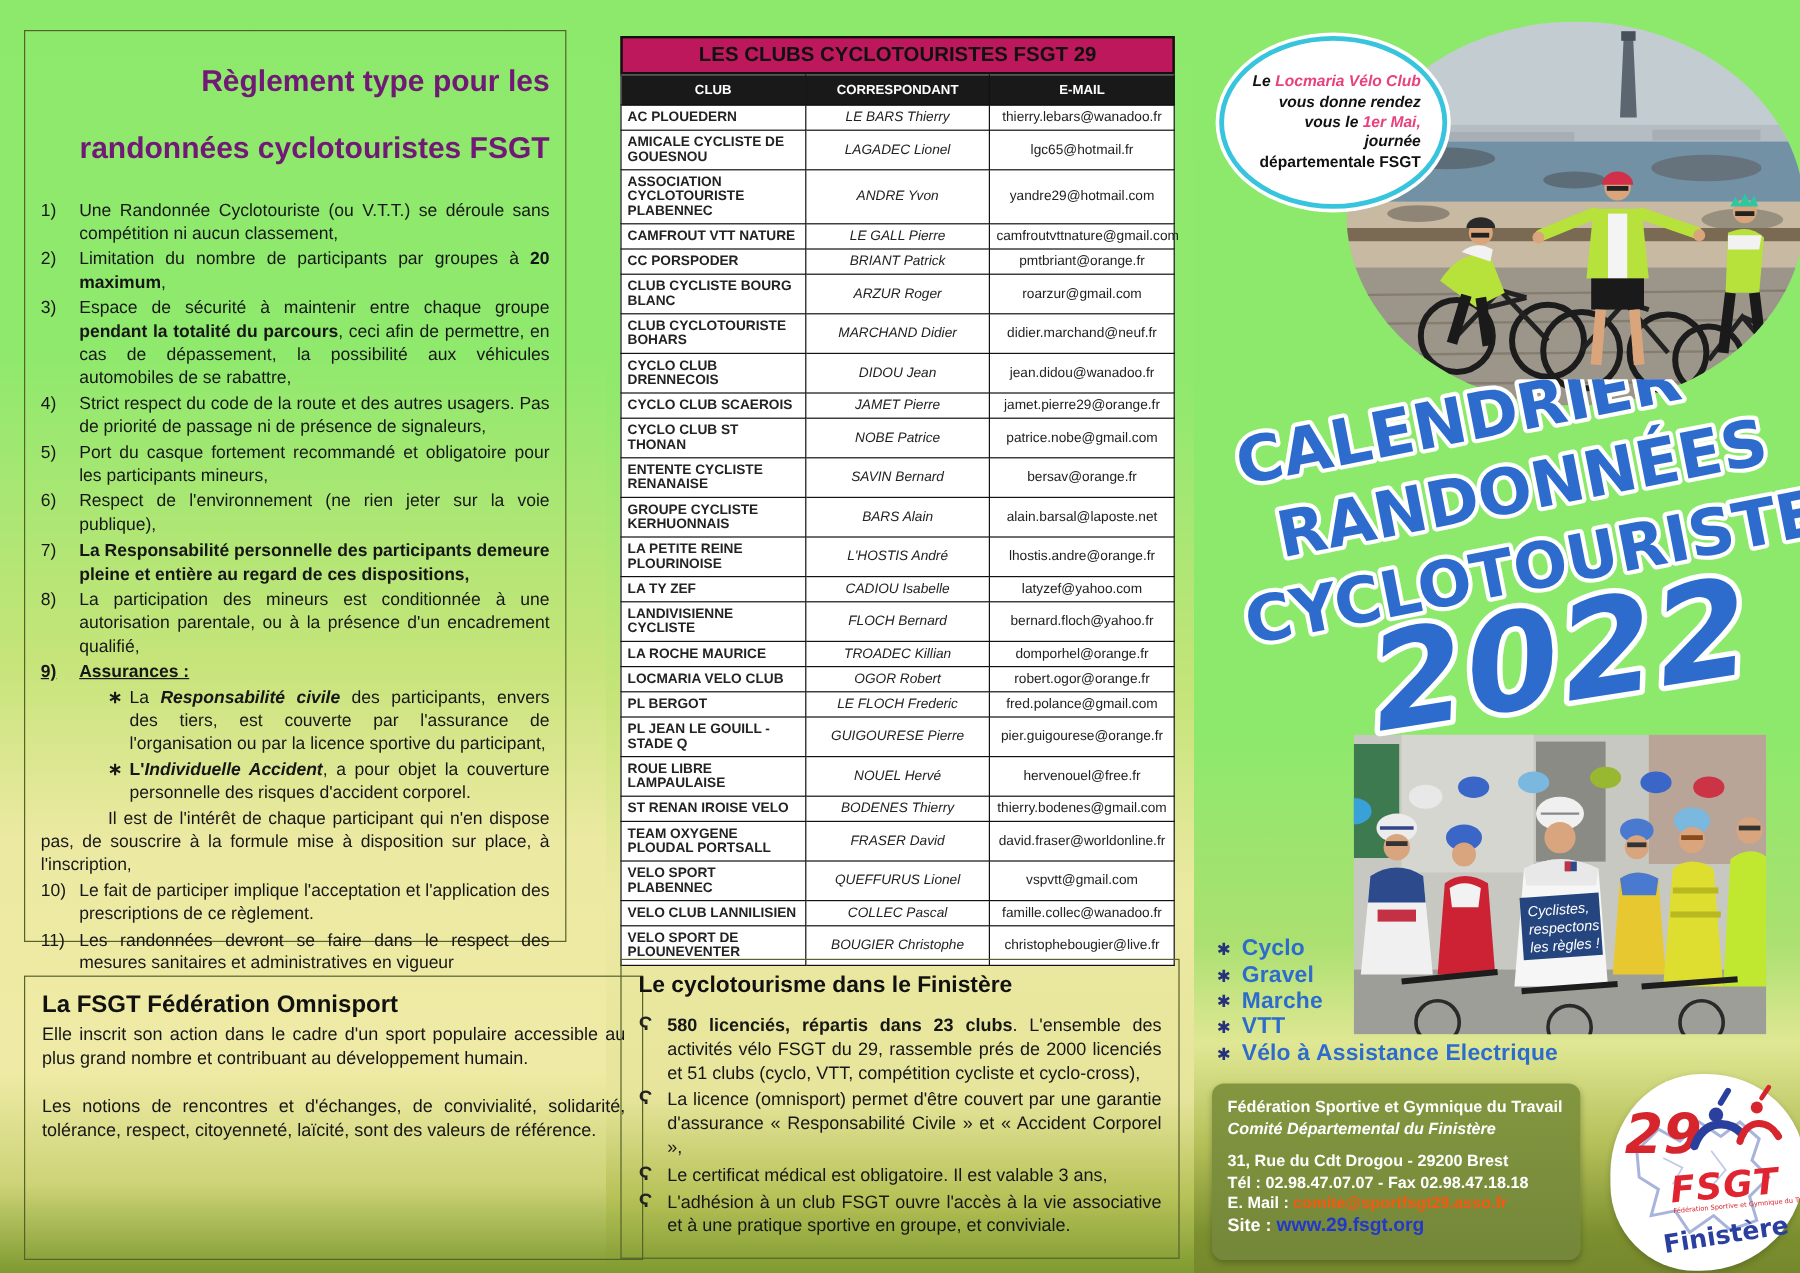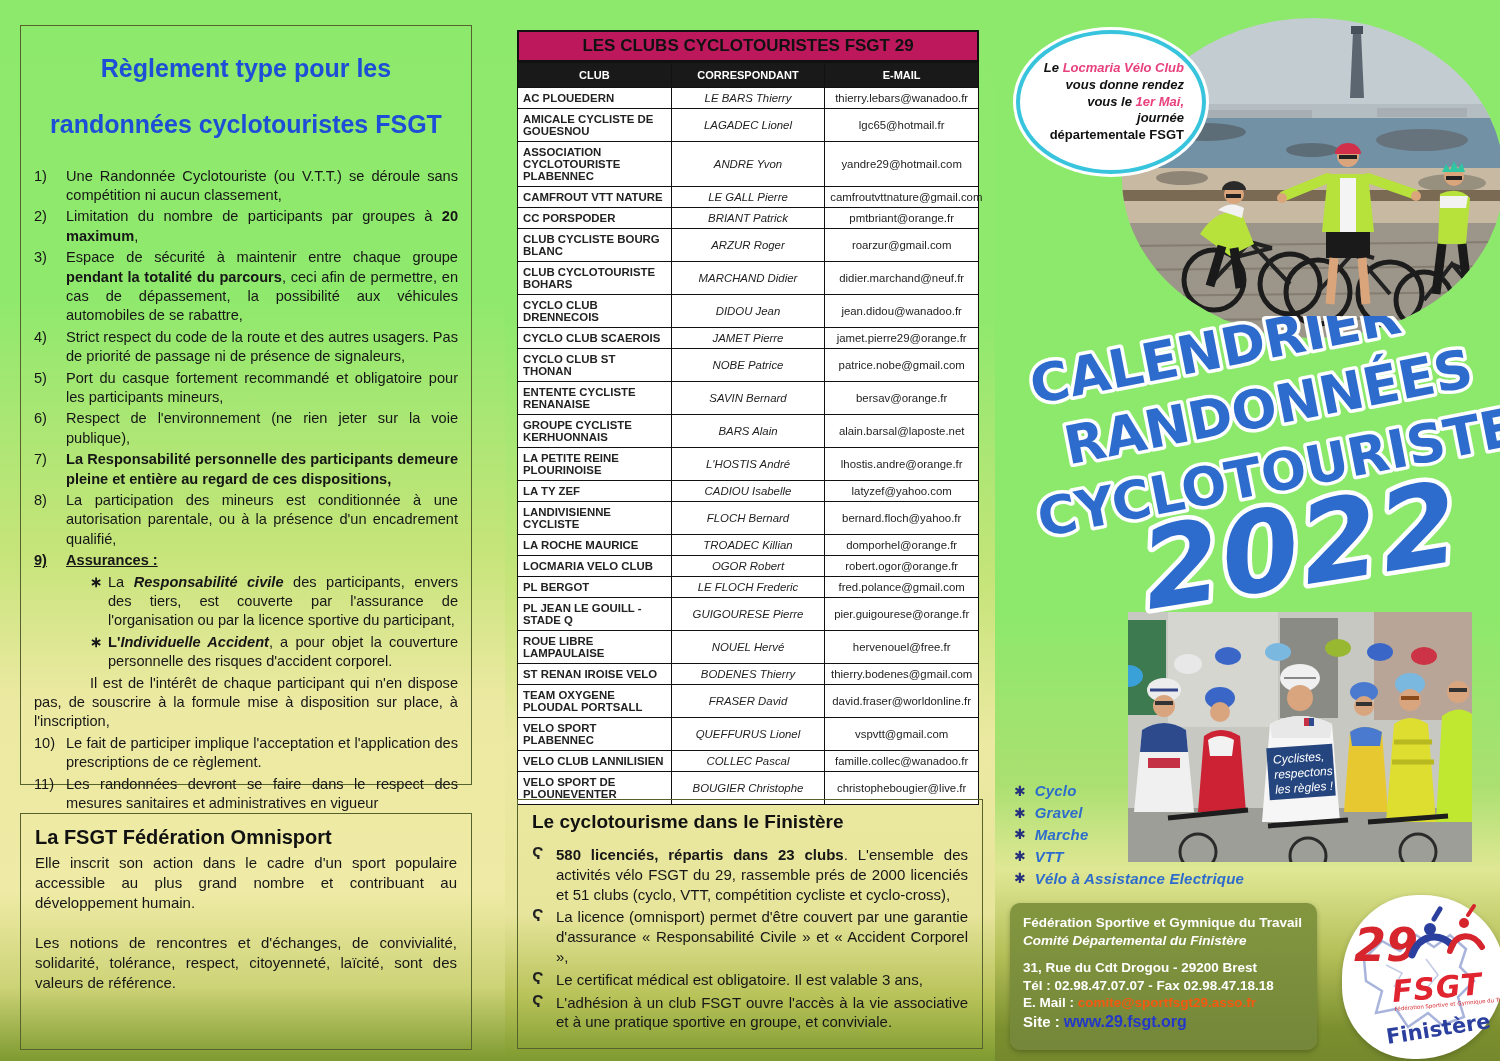--- a/index.html
+++ b/index.html
@@ -9,33 +9,33 @@
   .bg-left{left:0;width:505px;background:linear-gradient(180deg,#8de96b 0%,#8fe96d 28%,#c6e47a 52%,#ece9a2 66%,#efeba6 84%,#cdd377 93%,#7e9a30 100%);}
   .bg-mid{left:505px;width:490px;background:linear-gradient(180deg,#8de96b 0%,#8fe96d 30%,#c6e47a 55%,#ece9a2 70%,#e7e59c 86%,#b7c258 94%,#7e9a30 100%);}
   .bg-right{left:995px;width:505px;background:linear-gradient(180deg,#8de96b 0%,#8de96b 58%,#abe071 74%,#e0e794 82%,#b4bf58 90%,#7b8f2f 97%,#75882c 100%);}
 
   .b{font-weight:bold;} .bi{font-weight:bold;font-style:italic;} .u{text-decoration:underline;}
   .pink{color:#e8417d;font-weight:bold;font-style:italic;}
   .noit{font-style:normal;font-weight:bold;}
 
   
   .rules-panel{position:absolute;left:20px;top:25px;width:452px;height:760px;border:1px solid #55622b;box-sizing:border-box;padding:10px 13px 6px 13px;color:#161616;}
-  .rules-title{margin:4px 0 14px 0;text-align:center;font-size:25px;line-height:2.25;font-weight:bold;color:#1d4ed8;}
+  .rules-title{margin:4px 0 14px 0;text-align:right;font-size:25px;line-height:2.25;font-weight:bold;color:#701a75;}
   .rules-title span{display:block;}
   .rules{font-size:14.6px;line-height:1.33;}
   .rule{display:flex;margin-bottom:2px;}
   .rule .num{flex:0 0 32px;}
   .rule .rtext{flex:1;text-align:justify;}
   .sub{display:flex;margin-left:50px;margin-bottom:2px;}
   .sub .bullet{flex:0 0 24px;text-align:center;font-weight:bold;}
   .sub .rtext{flex:1;text-align:justify;}
   .rule-note{text-indent:56px;text-align:justify;margin-bottom:2px;}
 
   
-  .fsgt-panel{position:absolute;left:20px;top:813px;width:452px;height:237px;border:1px solid #55622b;box-sizing:border-box;padding:10px 14px;color:#161616;}
+  .fsgt-panel{position:absolute;left:20px;top:813px;width:516px;height:237px;border:1px solid #55622b;box-sizing:border-box;padding:10px 14px;color:#161616;}
   .fsgt-title{margin:2px 0 4px 0;font-size:20px;font-weight:bold;color:#111;}
   .fsgt-panel p{margin:0;font-size:15px;line-height:1.34;text-align:justify;}
   .fsgt-panel p.gap{margin-top:20px;}
 
   
   .table-panel{position:absolute;left:517px;top:30px;width:462px;}
   .table-title{background:#be185d;border:2px solid #111;box-sizing:border-box;text-align:center;font-size:17px;font-weight:bold;color:#111;padding:4px 0;}
   table.clubs{border-collapse:collapse;width:462px;background:#fff;table-layout:fixed;}
   table.clubs th{background:#191919;color:#fff;font-size:11px;font-weight:bold;padding:6px 2px;border:1.5px solid #111;}
   table.clubs td{border:1.5px solid #111;font-size:11.4px;padding:4px 5px;color:#222;}
@@ -59,21 +59,21 @@
 
   .cal-title{position:absolute;left:995px;top:316px;width:520px;height:320px;z-index:7;pointer-events:none;}
   .cal-year{position:absolute;left:1128px;top:468px;width:385px;height:175px;z-index:7;pointer-events:none;}
   .cal-title text,.cal-year text{font-family:"DejaVu Sans",sans-serif;font-weight:bold;fill:#2d6ccc;stroke:#ffffff;paint-order:stroke;stroke-linejoin:round;}
 
   .group-photo{position:absolute;left:1128px;top:612px;width:344px;height:250px;overflow:hidden;z-index:3;}
 
   .activities{position:absolute;left:1014px;top:780px;width:330px;margin:0;padding:0;list-style:none;z-index:4;}
   .activities li{height:21.8px;display:flex;align-items:center;}
   .activities .star{color:#26317e;font-size:14px;margin-right:9px;font-style:normal;}
-  .activities .alabel{color:#2d6ccc;font-size:15px;font-weight:bold;font-style:italic;letter-spacing:.2px;}
+  .activities .alabel{color:#2d6ccc;font-size:19px;font-weight:bold;letter-spacing:.2px;}
 
   .contact{position:absolute;left:1010px;top:903px;width:307px;height:147px;background:linear-gradient(180deg,#83963f,#74873a);border-radius:10px;box-sizing:border-box;padding:11px 13px;color:#fff;z-index:3;box-shadow:0 2px 5px rgba(0,0,0,.25);}
   .contact div{font-size:13.5px;font-weight:bold;line-height:1.3;}
   .contact .committee{font-style:italic;}
   .contact .address{margin-top:10px;}
   .contact .email{color:#f4590f;}
   .contact .site-line{font-size:15px;}
   .contact .site{color:#2338c8;font-size:16px;}
 
   .logo{position:absolute;left:1342px;top:895px;width:162px;height:164px;background:#fff;border-radius:48% 52% 55% 45% / 52% 48% 55% 45%;z-index:5;box-shadow:0 2px 6px rgba(0,0,0,.2);}

